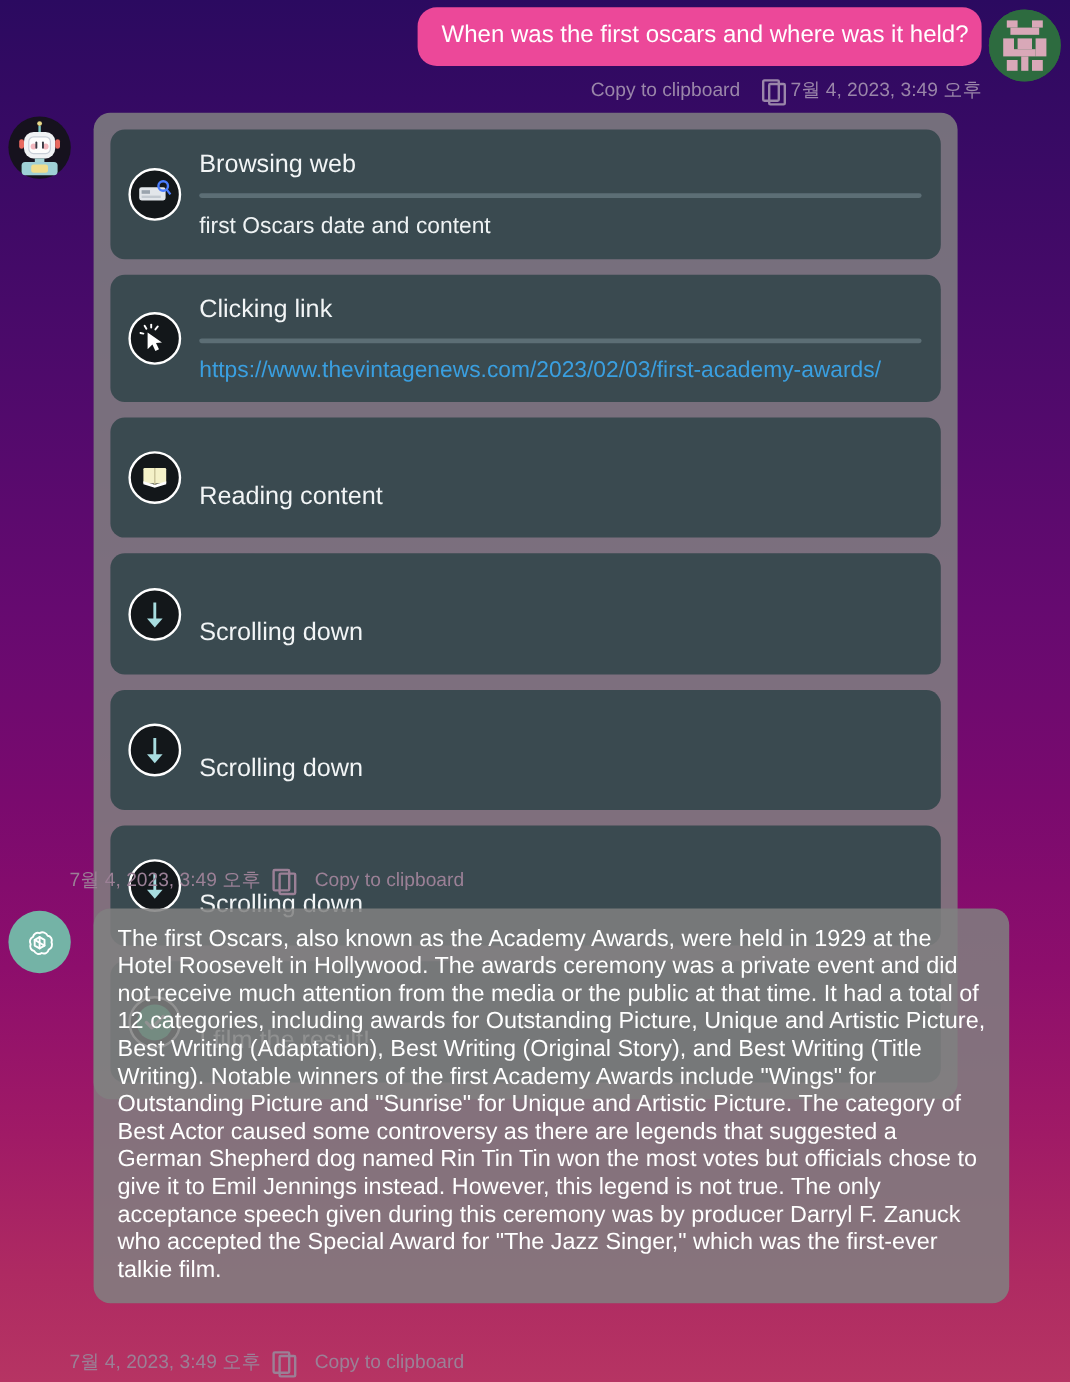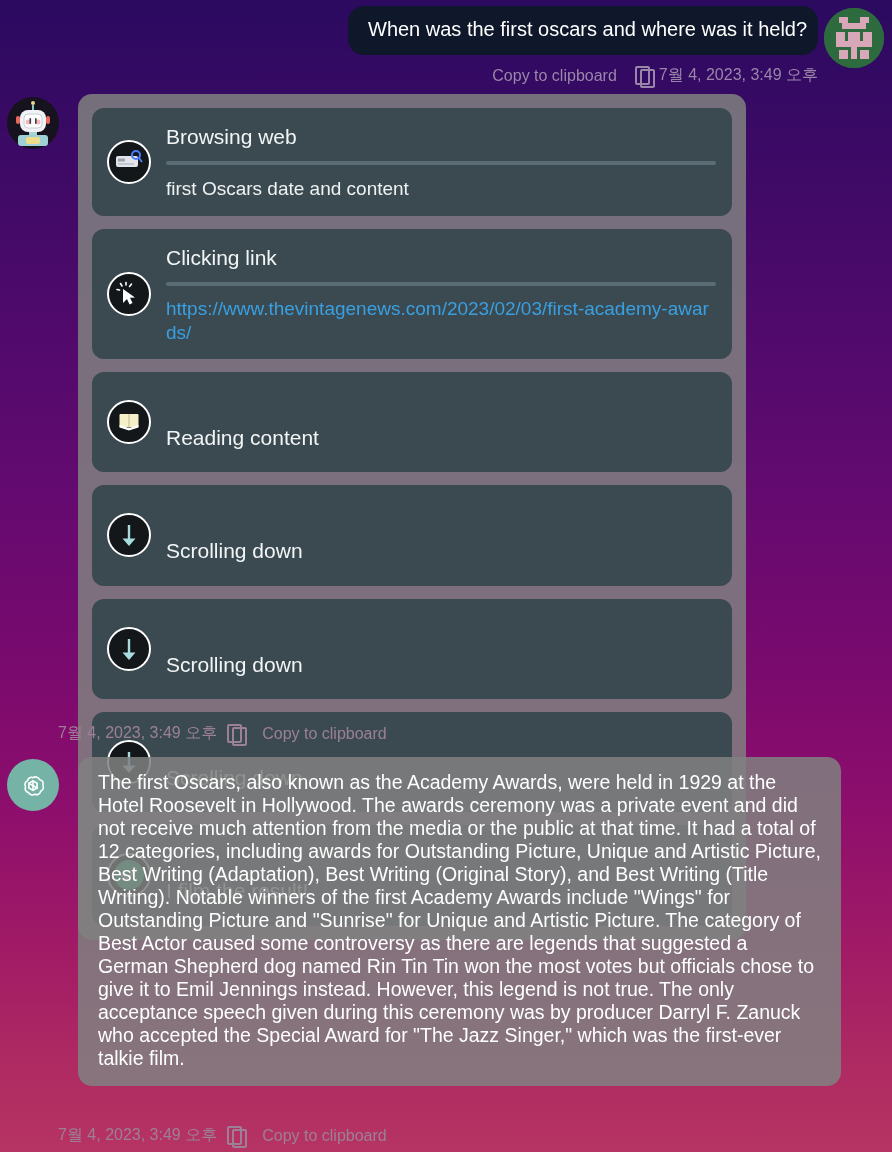--- a/index.html
+++ b/index.html
@@ -23,21 +23,21 @@
   }
 
   
   .user-row {
     position:absolute; top:6px; left:0; right:0;
     display:flex; align-items:flex-start; justify-content:flex-end;
     padding-right:8px;
   }
   .user-col { display:flex; flex-direction:column; align-items:flex-end; }
   .user-bubble {
-    background:#0f172a;
+    background:#ec4899;
     color:#ffffff;
     border-radius:16px;
     padding:11px 20px 13px 20px;
     font-size:20px;
     line-height:1.25;
     max-width:470px;
     white-space:nowrap;
   }
   .meta-row {
     display:flex; align-items:center; gap:7px;
@@ -66,21 +66,21 @@
 
   .avatar-left {
     position:absolute; left:6px;
     width:54px; height:54px; border-radius:50%;
   }
 
   
   .browse-wrap {
     position:absolute;
     left:78px; top:94px;
-    width:668px;
+    width:720px;
     background:rgba(128,128,128,0.86);
     border-radius:14px;
     padding:14px;
     display:flex; flex-direction:column; gap:13px;
   }
   .step-card {
     background:#3a4a50;
     border-radius:12px;
     padding:0;
     display:flex;

